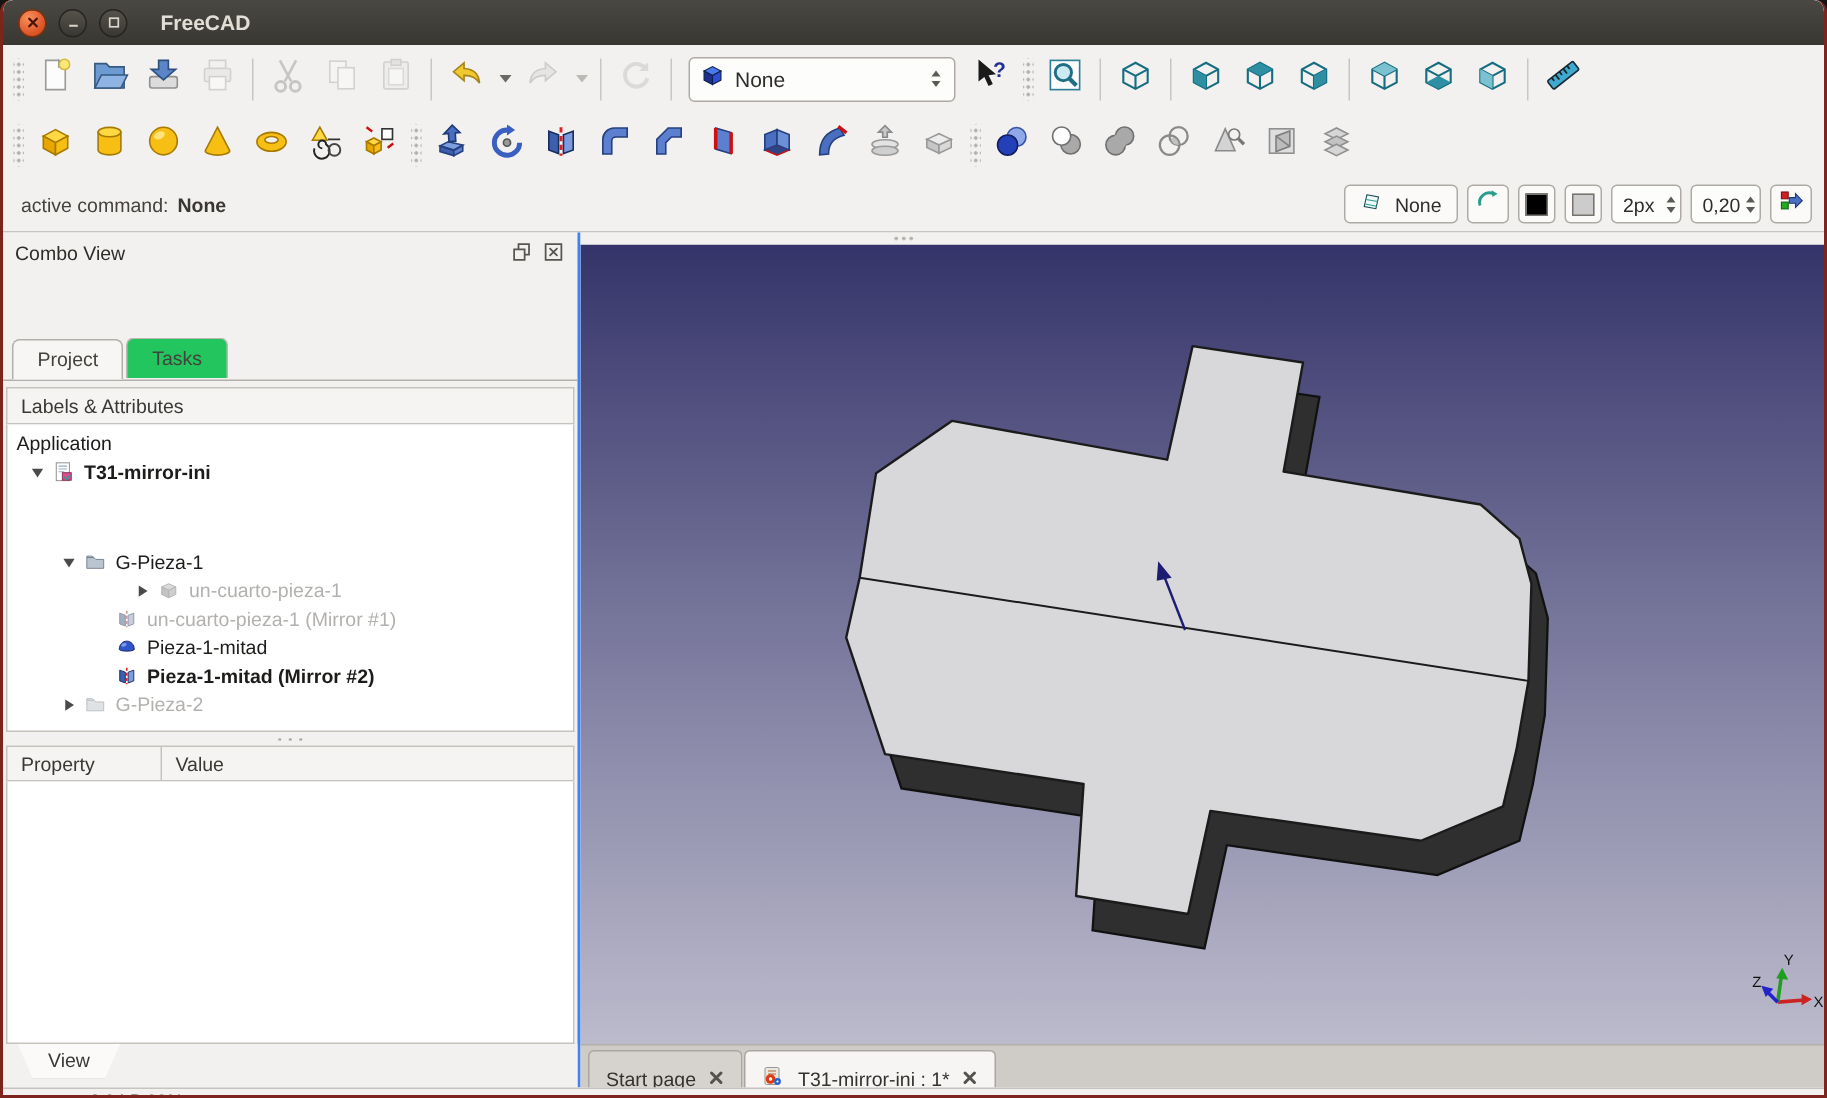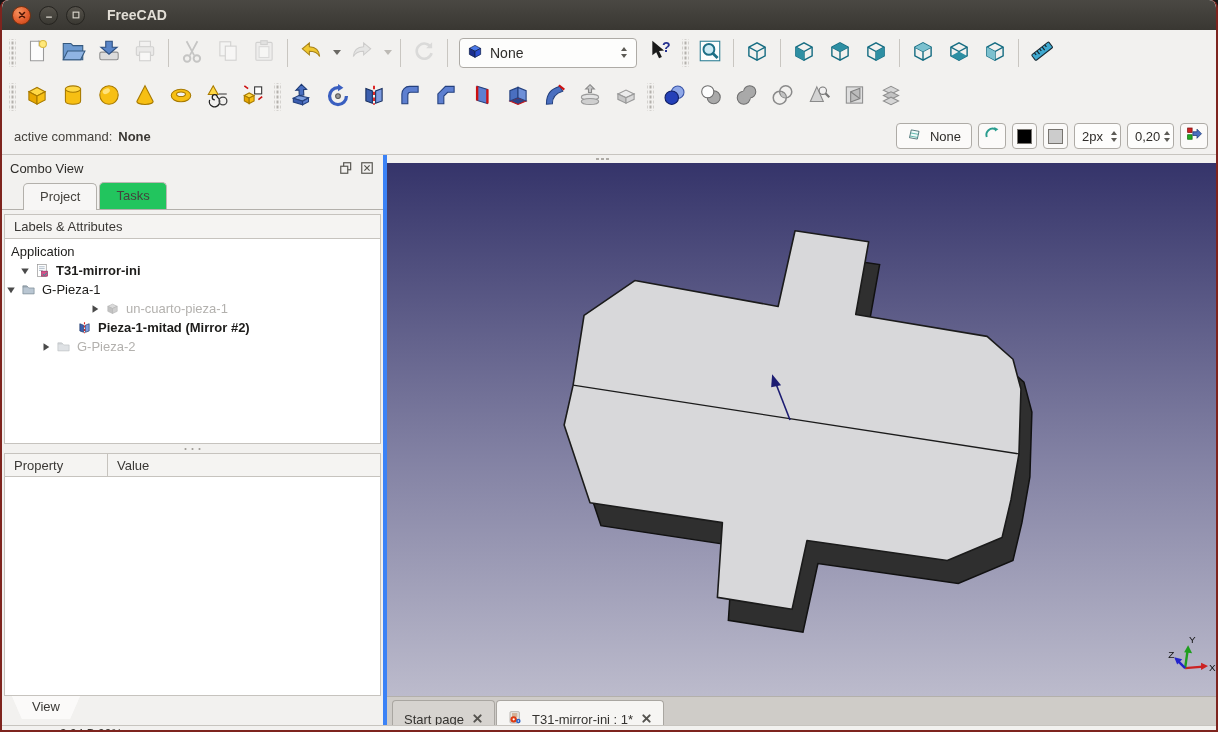--- a/index.html
+++ b/index.html
@@ -41,25 +41,25 @@
   .traybtn { height:26px; background:#fbfaf9; border:1px solid #aeaba6; border-radius:4px;
              display:flex; align-items:center; justify-content:center; padding:0 4px; }
   .traybtn.textbtn { padding:0 10px; gap:6px; font-size:13px; color:#2f2d2a; }
   .swatch { width:15px; height:15px; border:1px solid #77746f; }
   .spinbox { height:26px; background:#fdfdfc; border:1px solid #aeaba6; border-radius:4px;
              display:flex; align-items:center; padding-left:7px; }
   .spinbox .sval { font-size:13px; color:#2f2d2a; min-width:26px; }
   
   .content { flex:1; display:flex; min-height:0; }
   .leftpanel { width:385px; flex:0 0 385px; display:flex; flex-direction:column; background:#f2f1ef;
-               border-right:4px solid #3b82f6; }
+               border-right:2px solid #3b82f6; }
   .dock-title { height:26px; flex:0 0 26px; display:flex; align-items:center; padding:0 8px; font-size:13px; color:#2f2d2a; }
   .dock-title .spacer { flex:1; }
   .dock-btn { width:16px; height:16px; display:flex; align-items:center; justify-content:center; margin-left:5px; }
-  .cv-tabs { height:29px; flex:0 0 29px; display:flex; align-items:center; padding-left:21px; border-bottom:1px solid #b3b0ab; }
+  .cv-tabs { height:29px; flex:0 0 29px; display:flex; align-items:flex-start; padding-left:6px; border-bottom:1px solid #b3b0ab;margin-top:44px; }
   .cv-tab { padding:5px 16px 6px; font-size:13px; color:#44423d; border:1px solid transparent; border-bottom:none;
             border-radius:5px 5px 0 0; margin-right:2px; }
   .cv-tab.active { background:#f7f6f5; border-color:#b3b0ab; position:relative; top:1px; }
   .cv-tab.inactive { background:#22c55e; border-color:#bcb9b4; }
   .labels-hdr { margin:4px 2px 0; border:1px solid #c6c3be; background:#f5f4f2; padding:4px 9px; font-size:13px; color:#3a3835; }
   .treebox { margin:0 2px; border:1px solid #c6c3be; border-top:none; background:#fff; height:205px; flex:0 0 205px;
              overflow:hidden; padding-top:3px; }
   .trow { height:19px; display:flex; align-items:center; font-size:13px; color:#1d1c1a; white-space:nowrap; }
   .trow.gray { color:#b3b1ae; }
   .trow.gray .ticon16 { filter:grayscale(.5) opacity(.5); }
@@ -539,21 +539,21 @@
               </svg>
             </span>
             <span class="ticon16"><svg viewBox="0 0 24 24" width="15" height="15">
                 <rect x="4" y="2.5" width="14" height="19" fill="#fff" stroke="#8a8a8a"></rect>
                 <path d="M6.5 6h9M6.5 9h9M6.5 12h6" stroke="#9aaabb" stroke-width="1.2"></path>
                 <rect x="10.5" y="13" width="9.5" height="8" fill="#d94f8a" stroke="#8a2a55"></rect>
                 <path d="M12.5 17.5l2.5 2.5 4-4.5" stroke="#1fa29b" fill="none" stroke-width="1.6"></path>
               </svg></span>
             <span>T31-mirror-ini</span>
           </div>
-          <div class="trow" style="">
+          <div class="trow" style="padding-left: 35px; margin-top: 41px;">
             <span class="texp">
               <svg viewBox="0 0 12 12" width="10" height="10">
                 <path d="M1.5 3h9L6 10z" fill="#4a4a4a"></path>
               </svg>
             </span>
             <span class="ticon16"><svg viewBox="0 0 24 24" width="15" height="15">
                 <path d="M3 7.5h7.5l2 2H21V19H3z" fill="#b9c6d2" stroke="#72808c"></path>
                 <path d="M3 7.5V6h6l1.5 1.5z" fill="#cdd8e2" stroke="#72808c"></path>
               </svg></span>
             <span>G-Pieza-1</span>
@@ -563,20 +563,37 @@
               <svg viewBox="0 0 12 12" width="10" height="10">
                 <path d="M3 1.5l7 4.5-7 4.5z" fill="#4a4a4a"></path>
               </svg>
             </span>
             <span class="ticon16"><svg viewBox="0 0 24 24" width="15" height="15">
                 <path d="M4.5 8.5L12 5l7.5 3.5L12 12z" fill="#b5b5b5" stroke="#666"></path>
                 <path d="M4.5 8.5v8L12 20v-8z" fill="#848484" stroke="#666"></path>
                 <path d="M19.5 8.5v8L12 20v-8z" fill="#9c9c9c" stroke="#666"></path>
               </svg></span>
             <span>un-cuarto-pieza-1</span>
+          </div>
+          <div class="trow gray" style="padding-left: 56px;">
+            <span class="texp"></span>
+            <span class="ticon16"><svg viewBox="0 0 24 24" width="15" height="15">
+                <path d="M4.5 6l6 2.2v11.5l-6-2.2z" fill="#3c5fae" stroke="#172e5e"></path>
+                <path d="M19.5 6l-6 2.2v11.5l6-2.2z" fill="#7d9be0" stroke="#172e5e"></path>
+                <path d="M12 3.5v17.5" stroke="#dd2222" stroke-width="1.8" stroke-dasharray="3.2 2.2"></path>
+              </svg></span>
+            <span>un-cuarto-pieza-1 (Mirror #1)</span>
+          </div>
+          <div class="trow" style="padding-left: 56px;">
+            <span class="texp"></span>
+            <span class="ticon16"><svg viewBox="0 0 24 24" width="15" height="15">
+                <path d="M4 14.5C4 9 7.5 5.5 12 5.5s8 3.5 8 9c-2.5 2.2-13.5 2.2-16 0z" fill="#2f55c8" stroke="#101f66"></path>
+                <ellipse cx="9" cy="9.5" rx="3" ry="1.8" fill="#7d9be8" transform="rotate(-20 9 9.5)"></ellipse>
+              </svg></span>
+            <span>Pieza-1-mitad</span>
           </div>
           <div class="trow bold" style="padding-left: 56px;">
             <span class="texp"></span>
             <span class="ticon16"><svg viewBox="0 0 24 24" width="15" height="15">
                 <path d="M4.5 6l6 2.2v11.5l-6-2.2z" fill="#3c5fae" stroke="#172e5e"></path>
                 <path d="M19.5 6l-6 2.2v11.5l6-2.2z" fill="#7d9be0" stroke="#172e5e"></path>
                 <path d="M12 3.5v17.5" stroke="#dd2222" stroke-width="1.8" stroke-dasharray="3.2 2.2"></path>
               </svg></span>
             <span>Pieza-1-mitad (Mirror #2)</span>
           </div>

